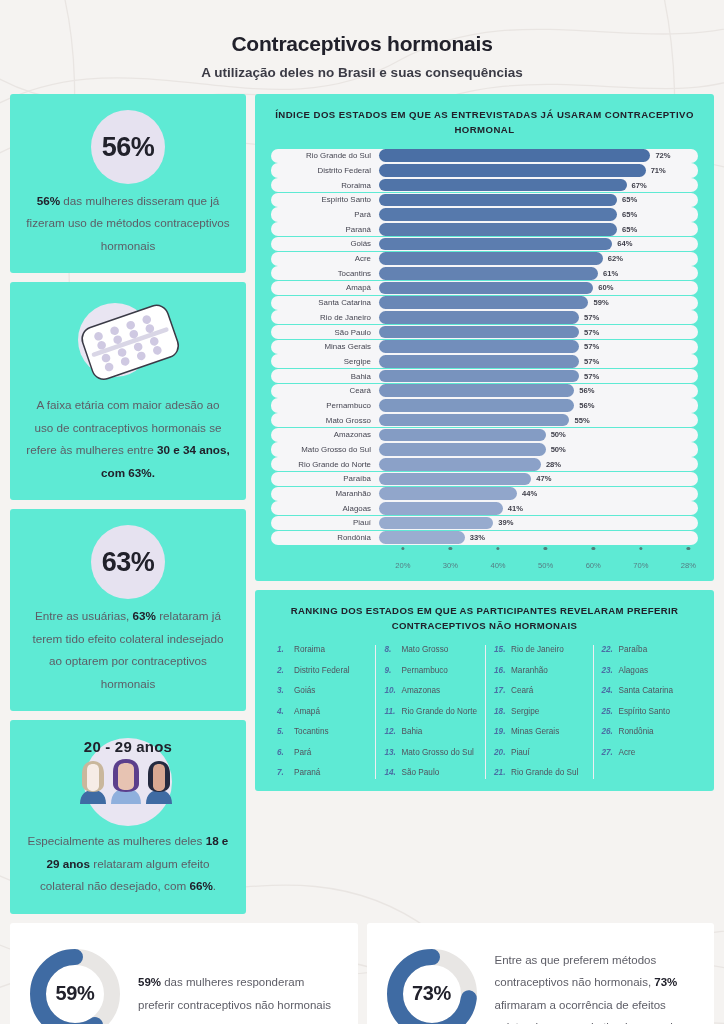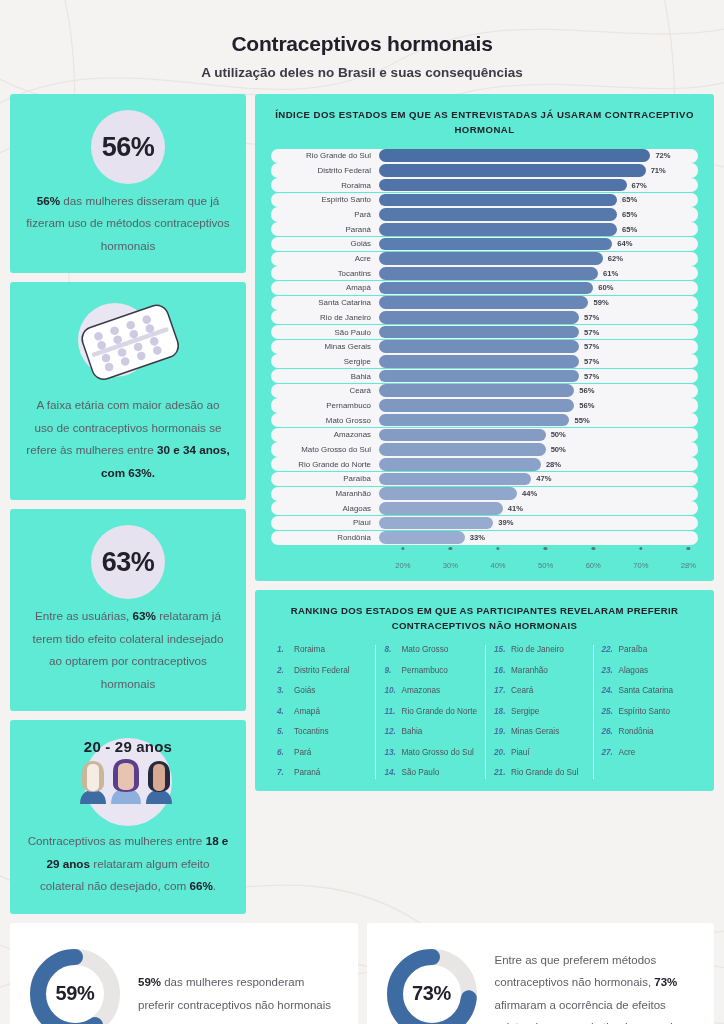--- a/index.html
+++ b/index.html
@@ -367,21 +367,21 @@
               <path d="M48,11 C48,7 51,5 56,5 C61,5 64,7 64,11 L64,27 C64,30 61,32 56,32 C51,32 48,30 48,27 Z" fill="#e7c3b2"></path>
             </g>
 
             <g>
               <path d="M76,46 C76,36 82,32 89,32 C96,32 102,36 102,46 Z" fill="#3f6ba3"></path>
               <path d="M78,16 C78,7 83,3 89,3 C95,3 100,7 100,16 L100,26 C100,31 95,34 89,34 C83,34 78,31 78,26 Z" fill="#252a3f"></path>
               <path d="M83,12 C83,8 85,6 89,6 C93,6 95,8 95,12 L95,28 C95,31 92,33 89,33 C86,33 83,31 83,28 Z" fill="#d9a892"></path>
             </g>
           </svg>
         </div>
-        <div class="stat-text"><span>Contraceptivos as mulheres entre </span><b>18 e 29 anos</b><span> relataram algum efeito colateral não desejado, com </span><b>66%</b><span>.</span></div>
+        <div class="stat-text"><span>Especialmente as mulheres deles </span><b>18 e 29 anos</b><span> relataram algum efeito colateral não desejado, com </span><b>66%</b><span>.</span></div>
       </div>
 
     </div>
 
     <div class="col-right">
 
       <div class="card chart-card">
         <div class="chart-title">ÍNDICE DOS ESTADOS EM QUE AS ENTREVISTADAS JÁ USARAM CONTRACEPTIVO HORMONAL</div>
         <div id="bar-list">
             <div class="bar-row">

